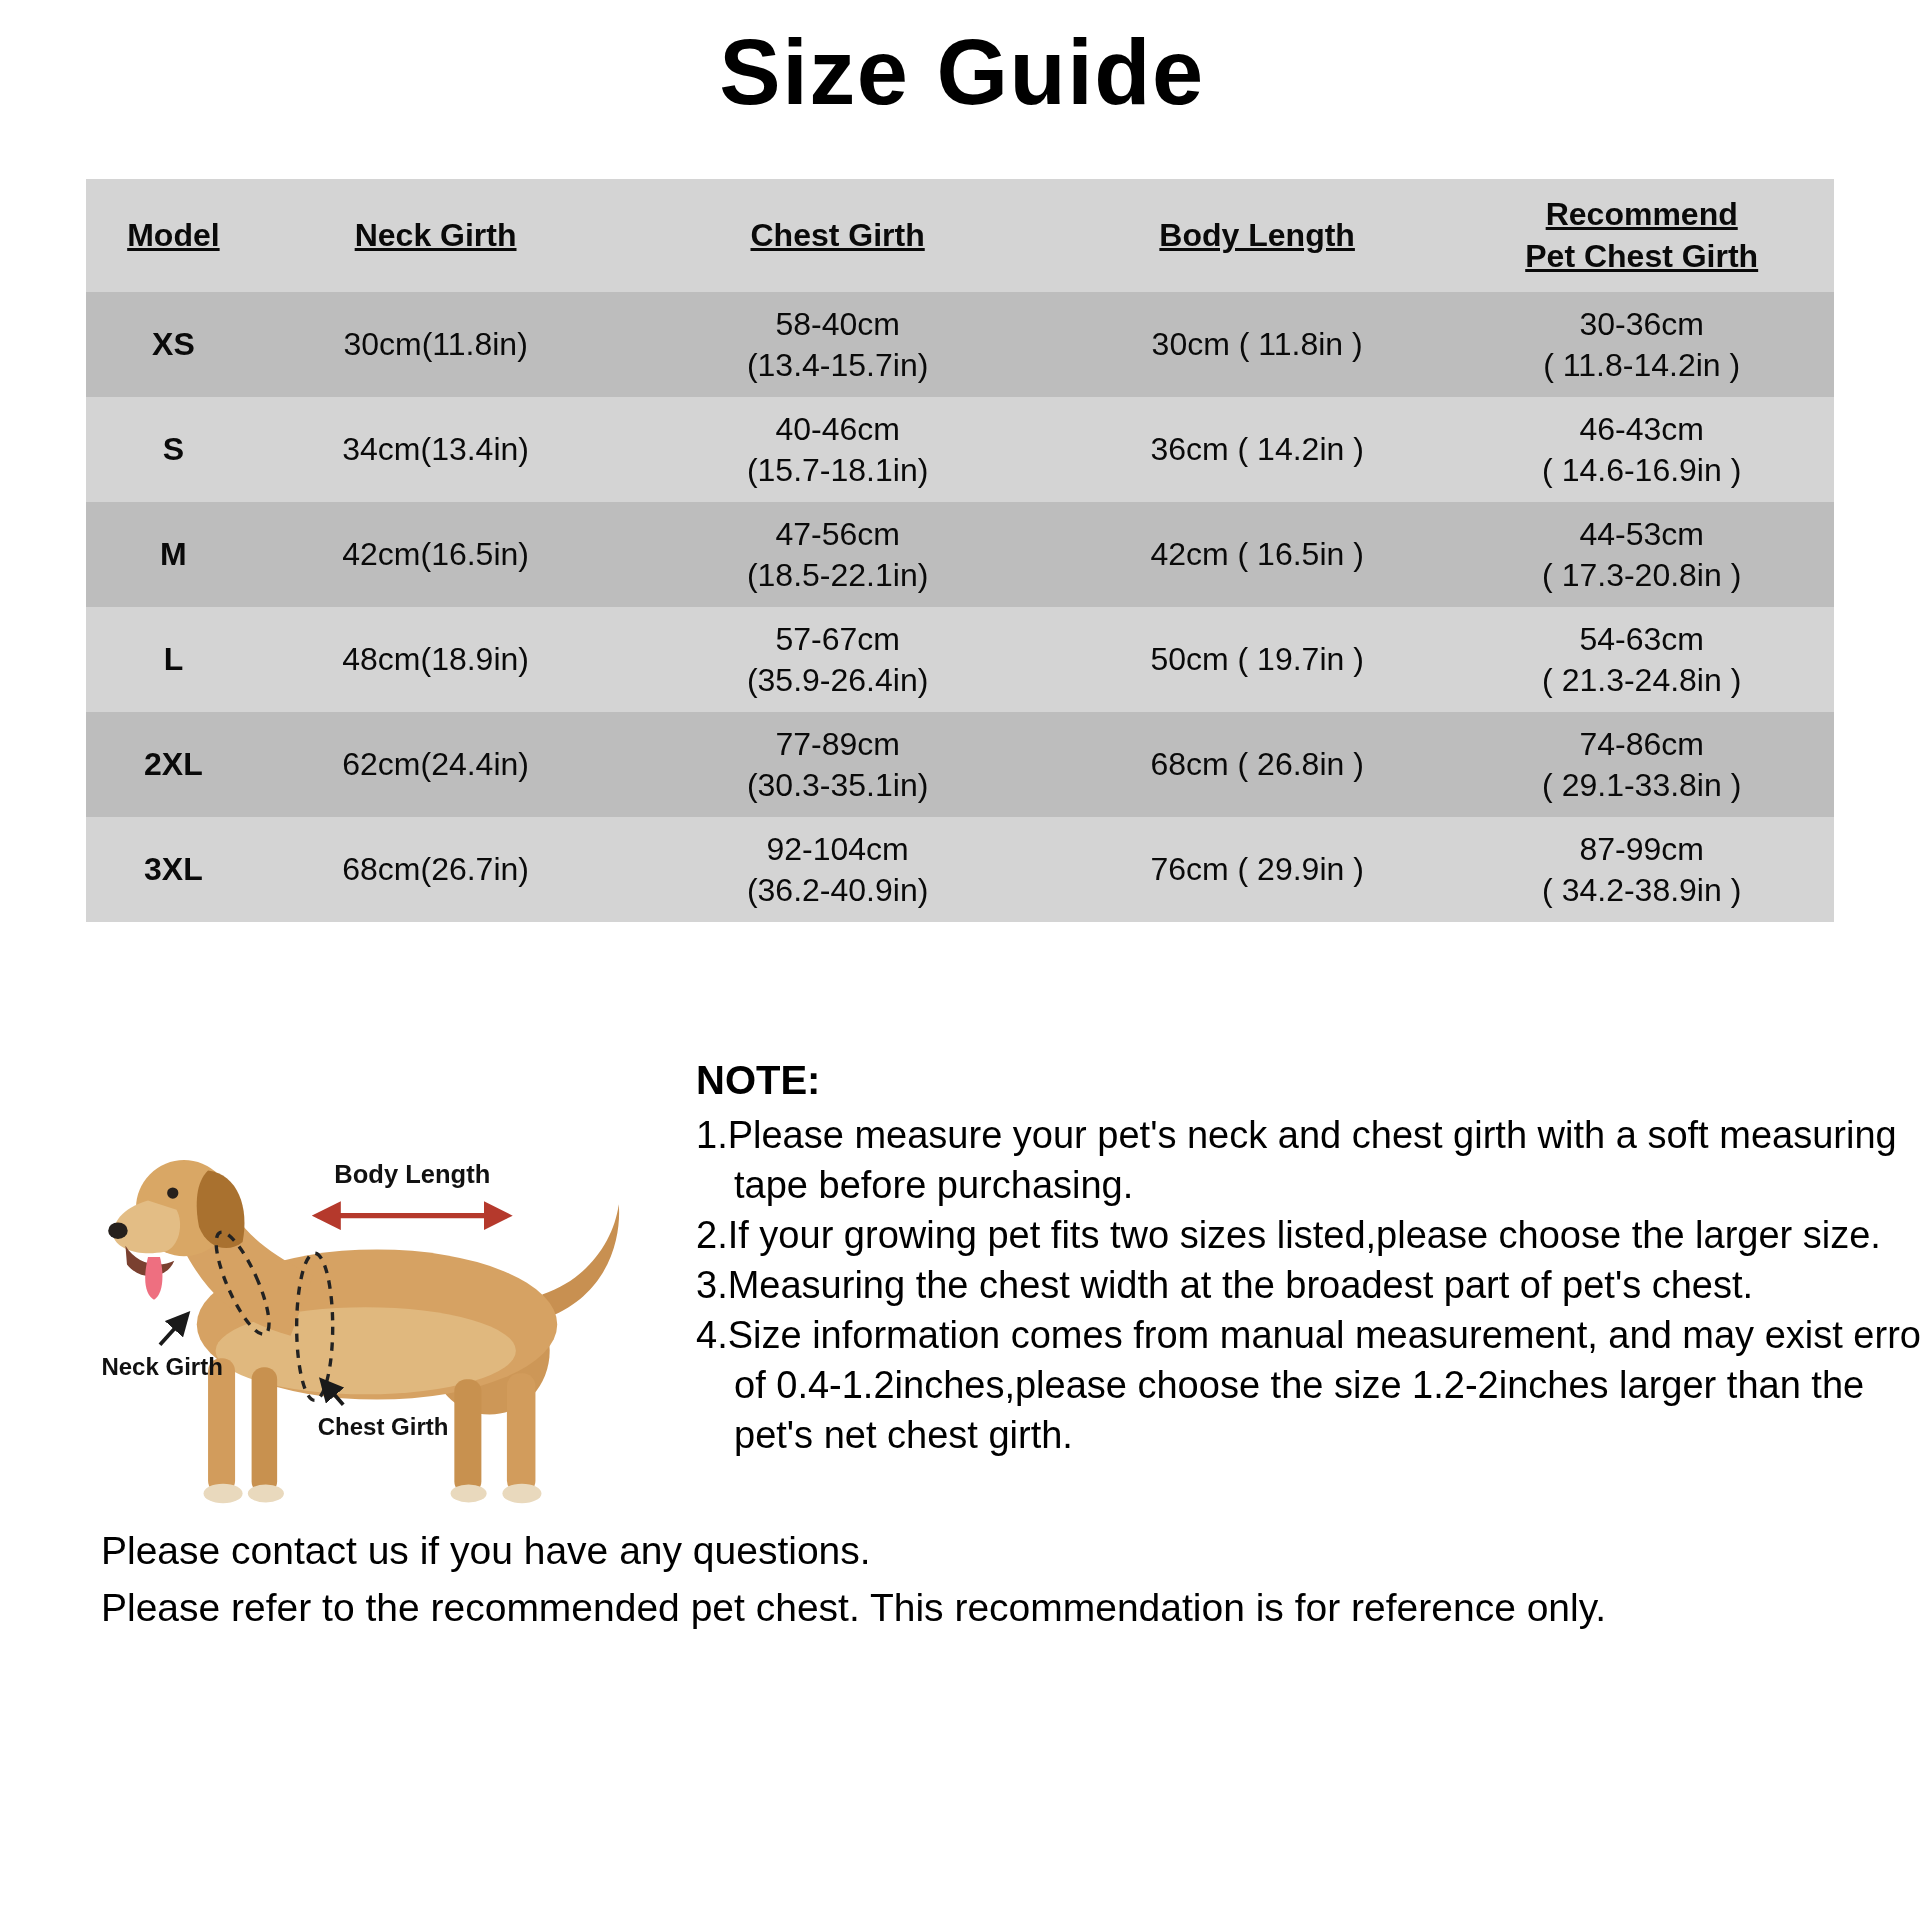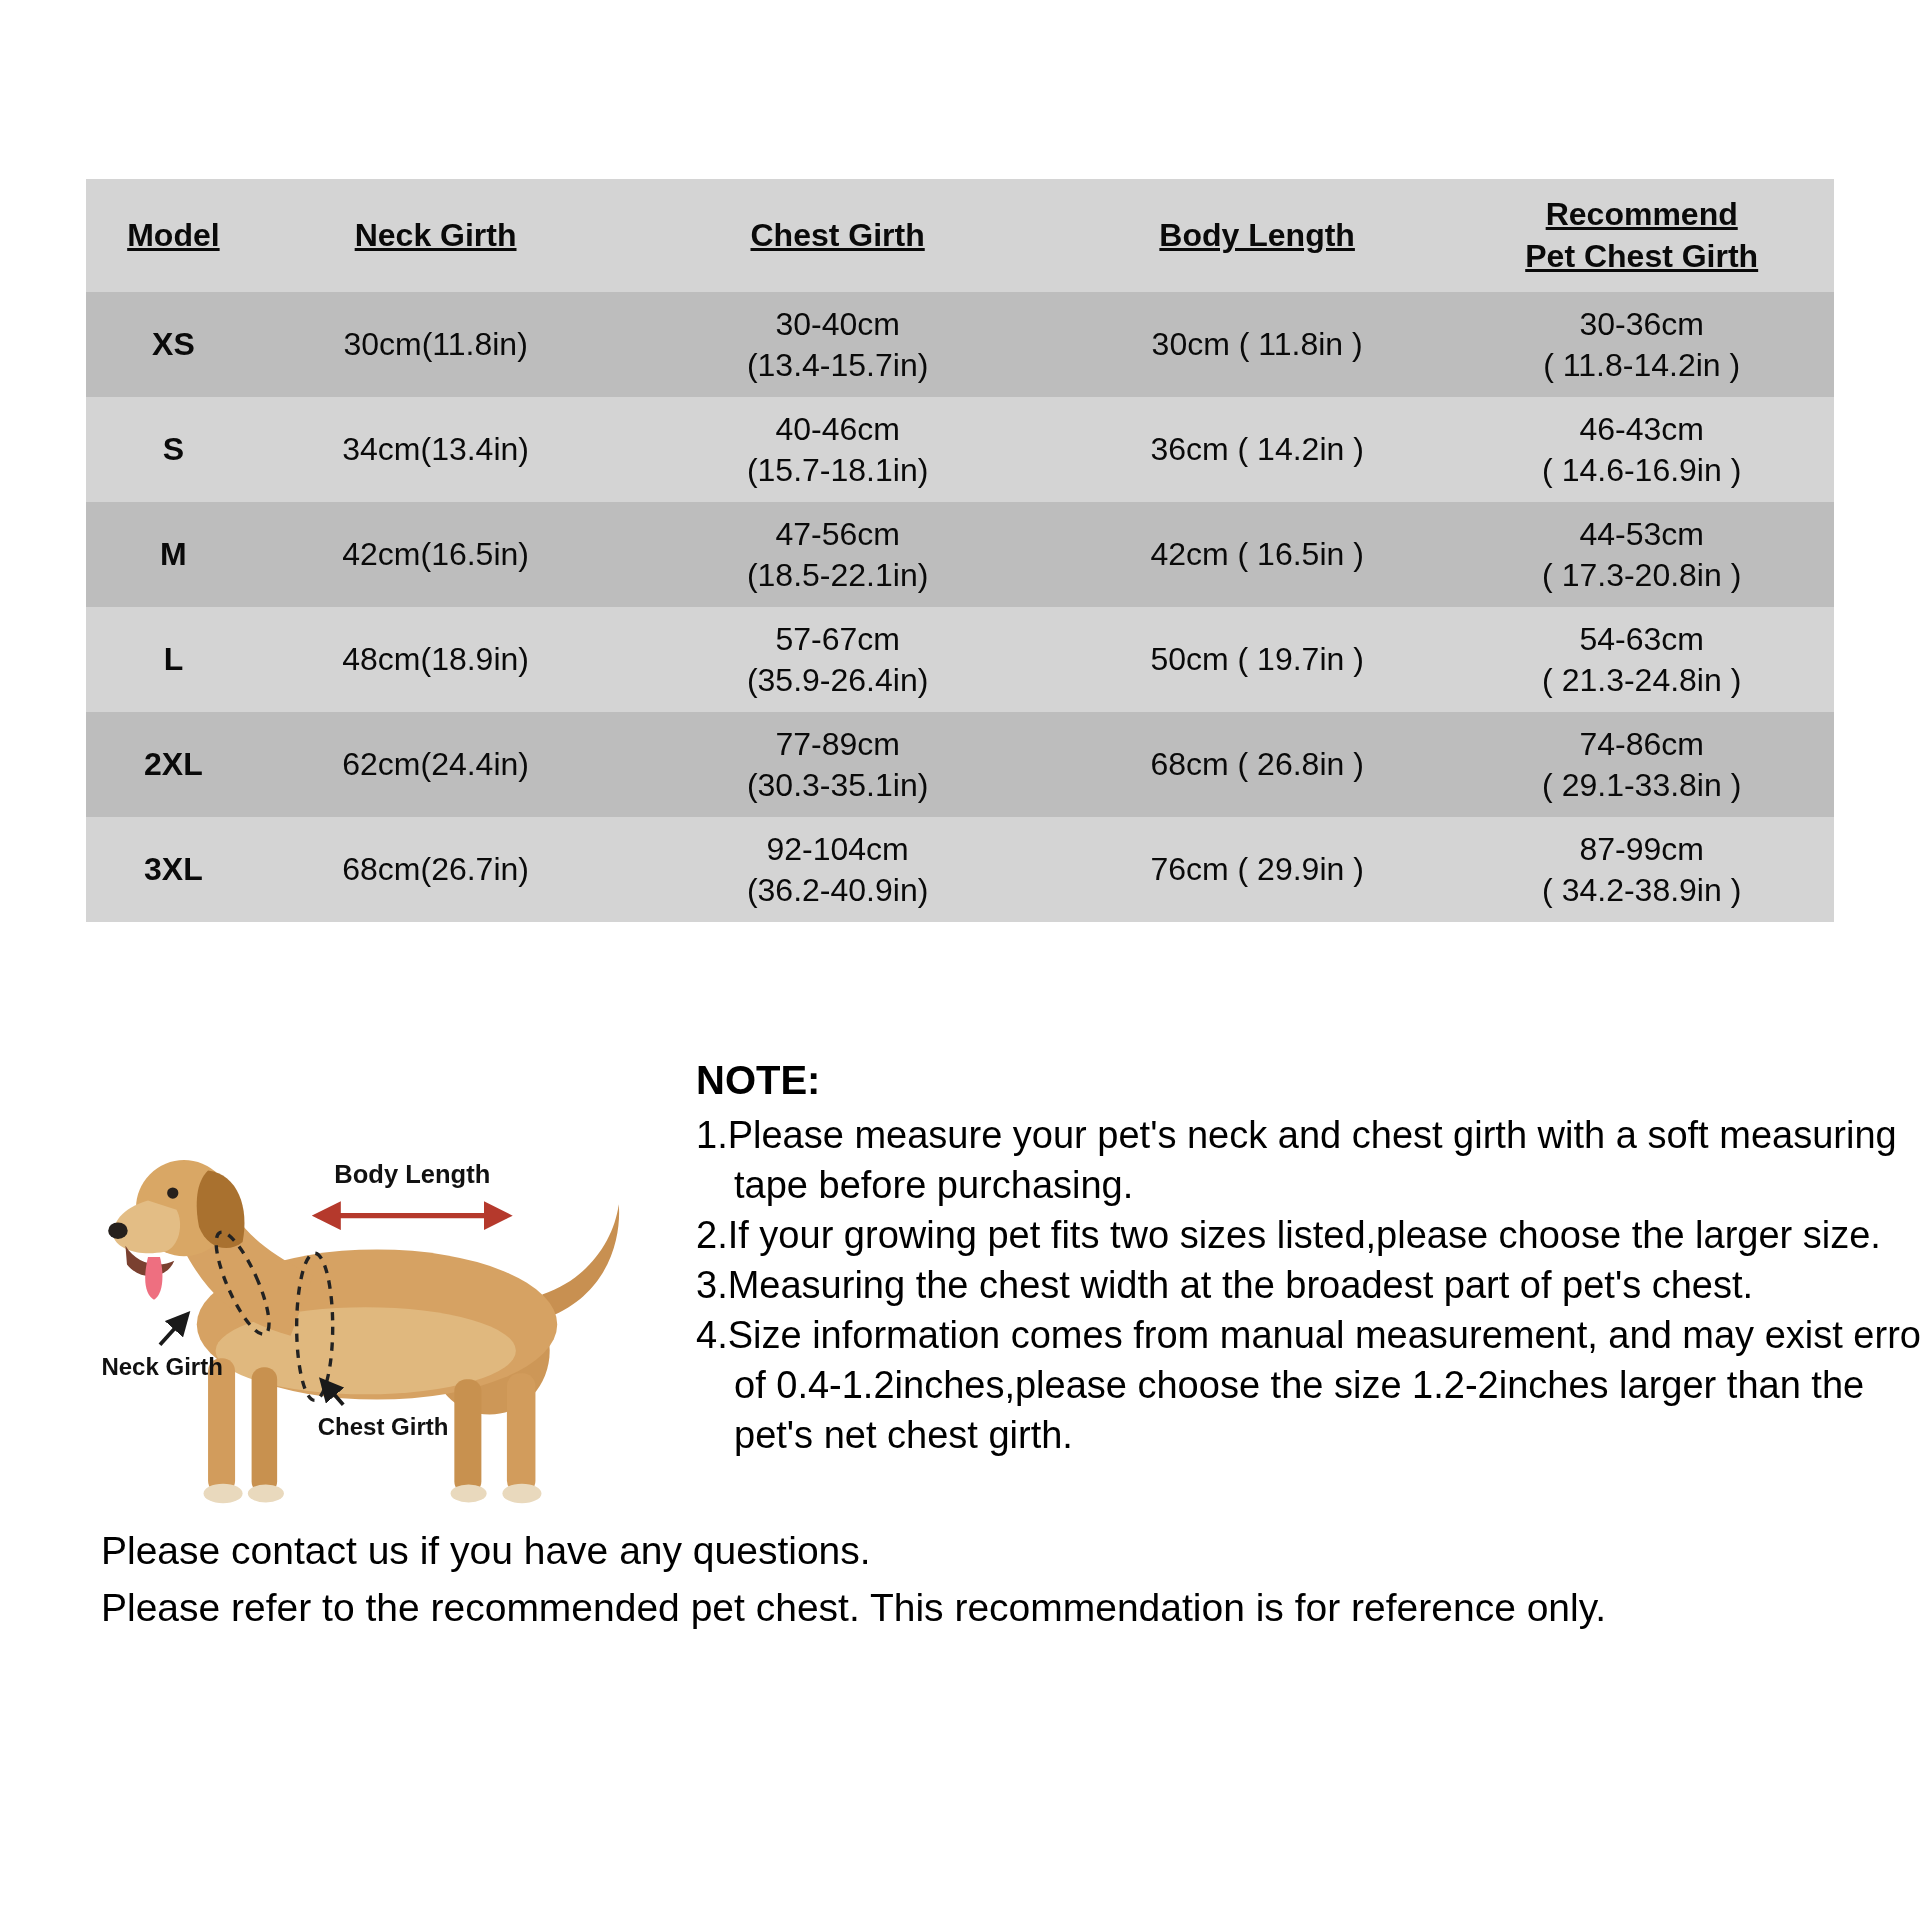--- a/index.html
+++ b/index.html
@@ -27,20 +27,21 @@
   .dog-figure svg { width:100%; height:100%; }
   svg text { font-family:"Liberation Sans", sans-serif; }
 
   .footer { position:absolute; left:101px; top:1522px; width:1766px; font-size:39px; line-height:57px; }
 </style>
 </head>
 <body>
 
 <div class="page">
 
+  <h1 class="title">Size Guide</h1>
 
   <table class="size-table">
     <colgroup>
       <col style="width:10%">
         <col style="width:20%">
         <col style="width:26%">
         <col style="width:22%">
         <col style="width:22%">
     </colgroup>
     <thead>
@@ -53,21 +54,21 @@
           <div>Recommend</div>
           <div>Pet Chest Girth</div>
         </th>
       </tr>
     </thead>
     <tbody>
       <tr>
         <td class="model">XS</td>
         <td>30cm(11.8in)</td>
         <td>
-            <div>30-40cm</div>
+            <div>58-40cm</div>
             <div>(13.4-15.7in)</div>
           </td>
         <td>30cm ( 11.8in )</td>
         <td>
             <div>30-36cm</div>
             <div>( 11.8-14.2in )</div>
           </td>
       </tr>
       <tr>
         <td class="model">S</td>

